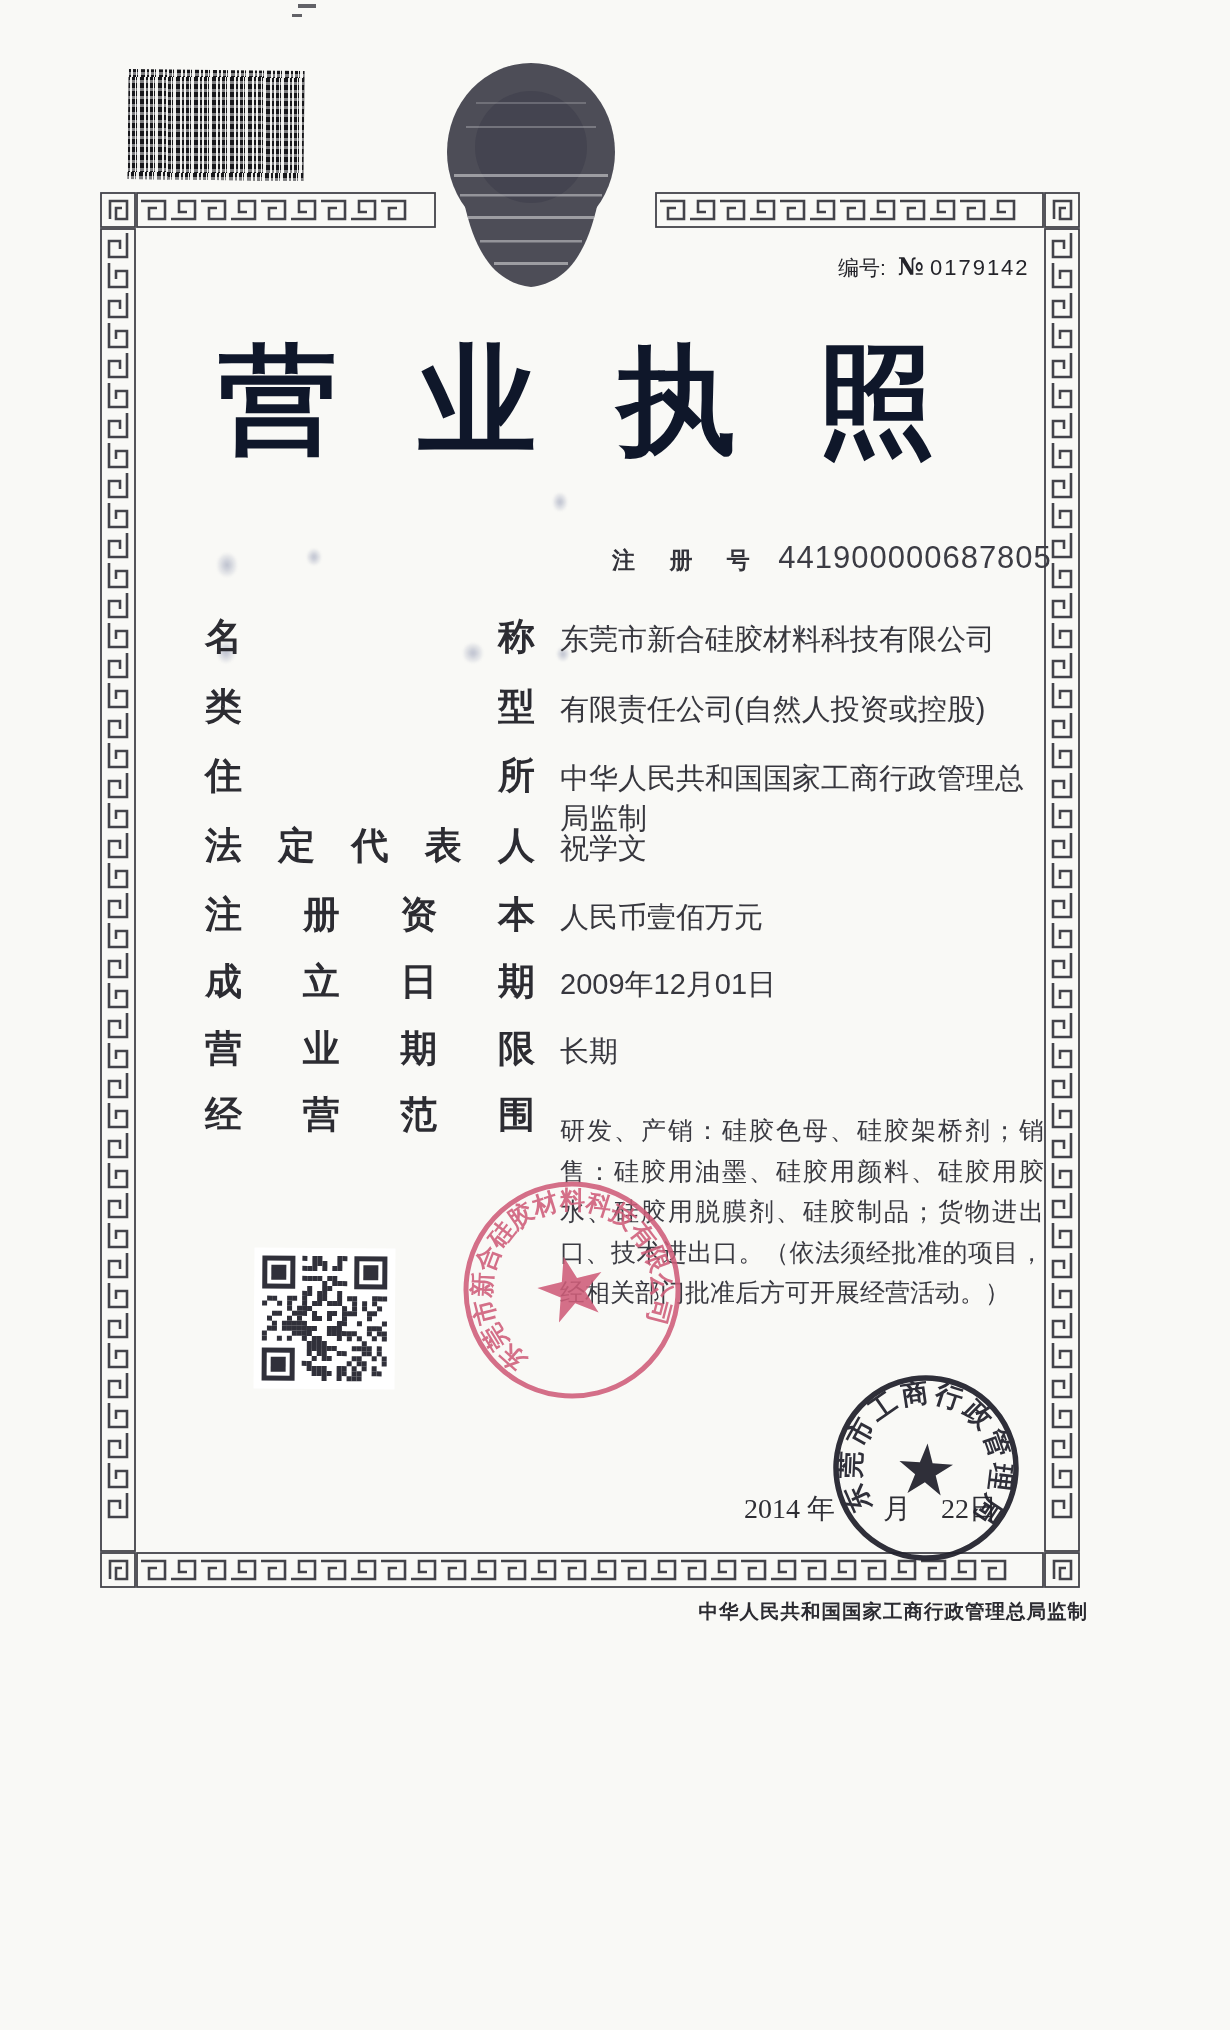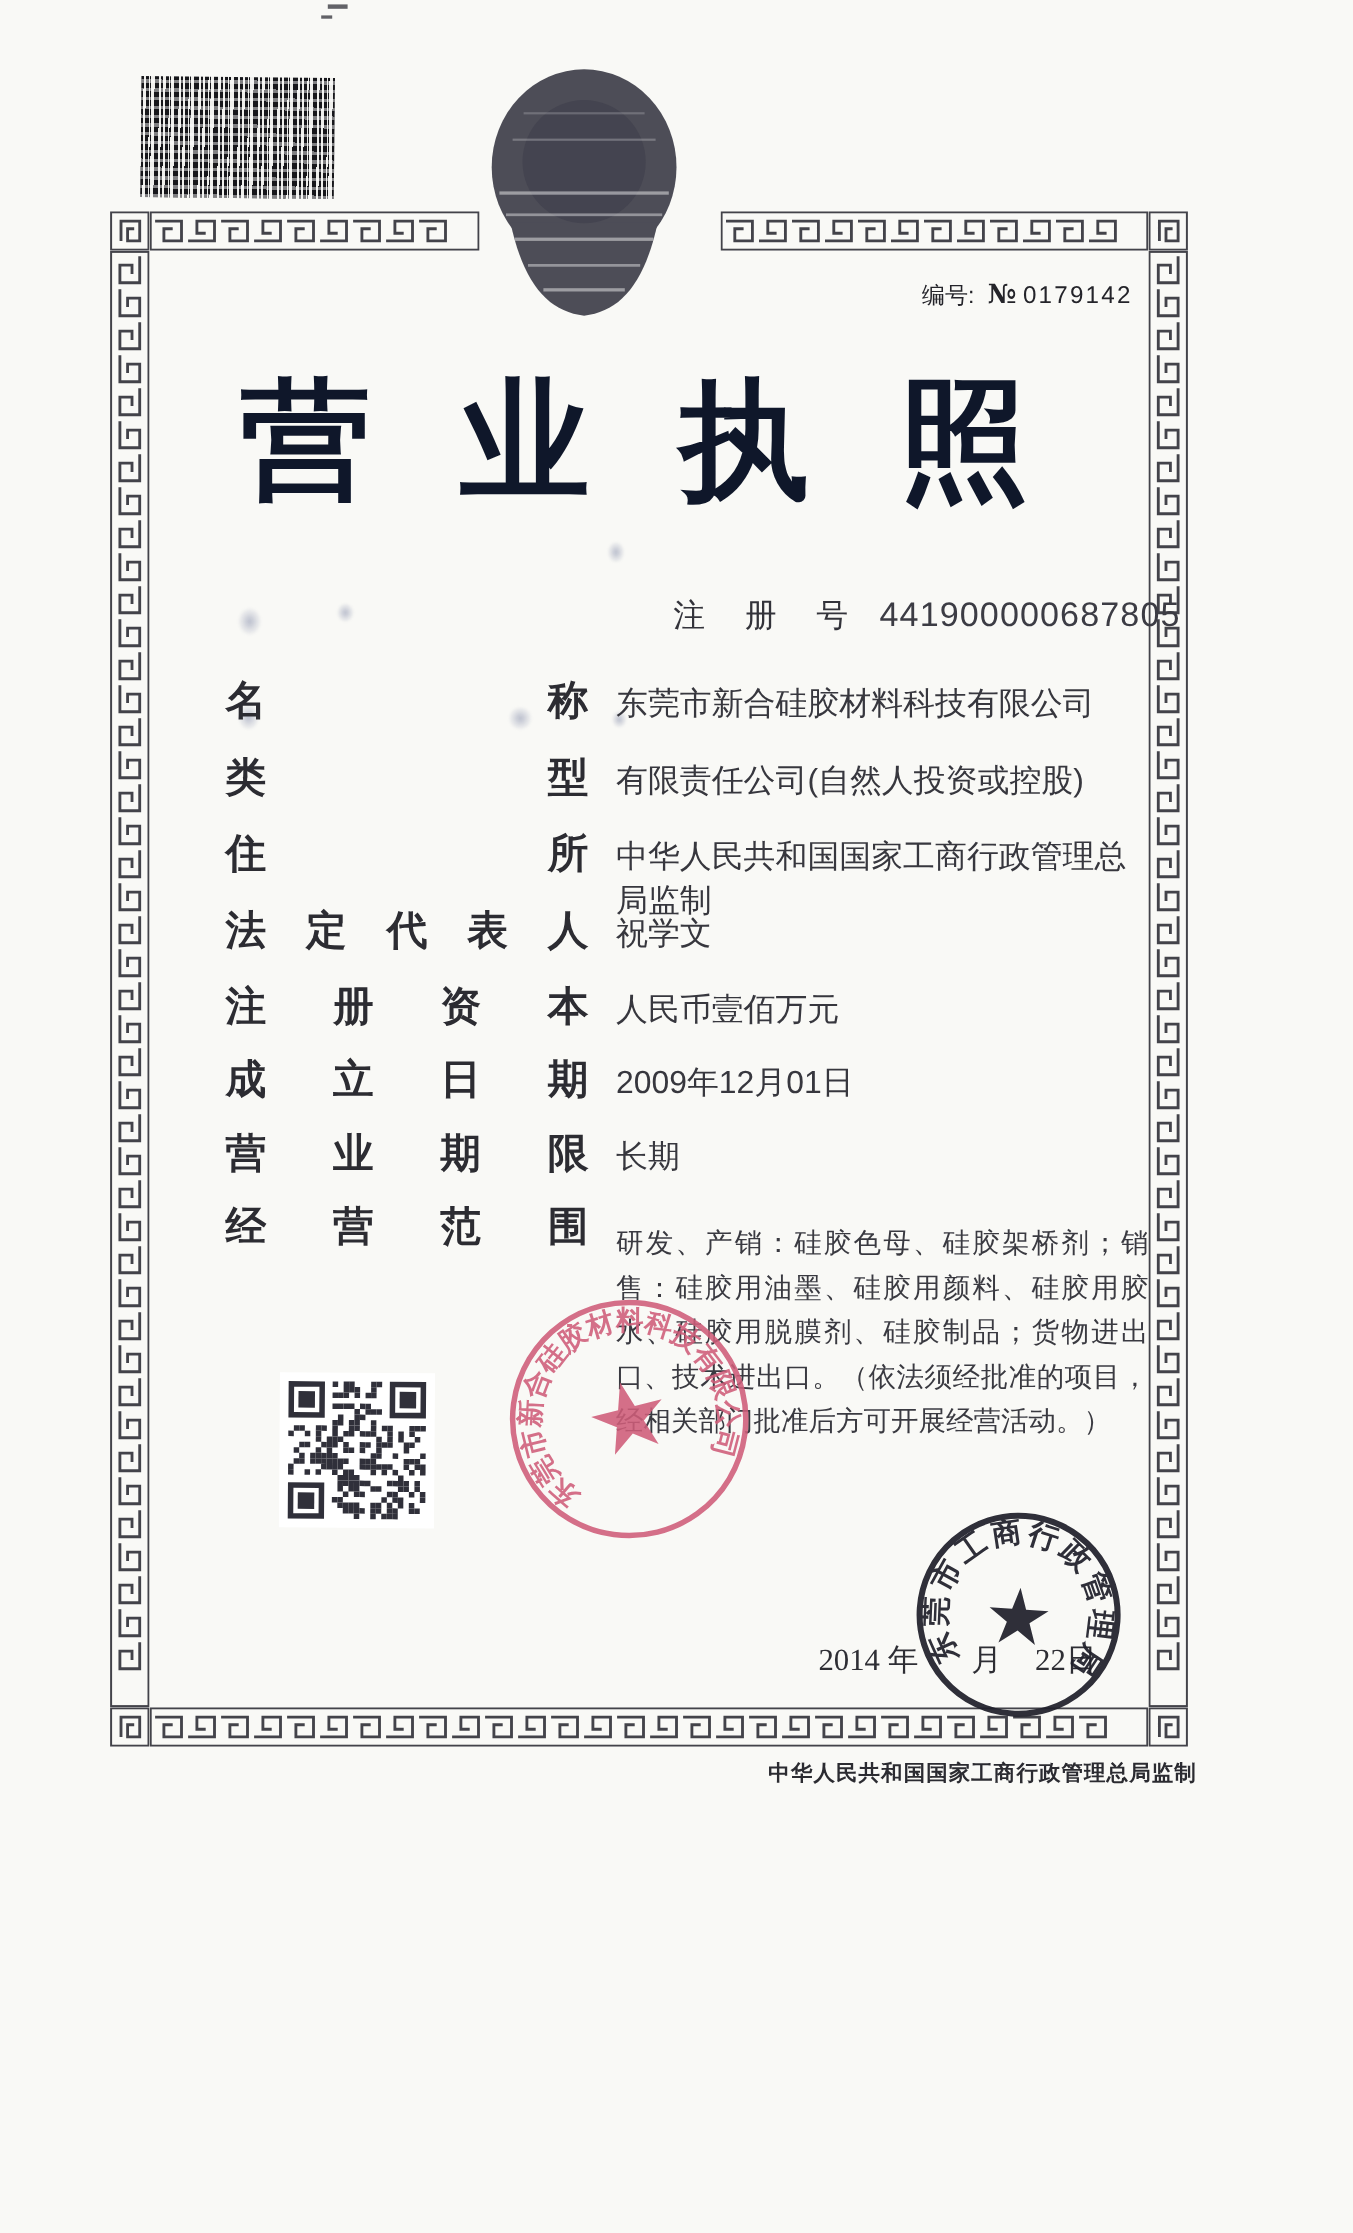--- a/index.html
+++ b/index.html
@@ -18,21 +18,21 @@
   
   .strip{position:absolute;height:36px;}
   .vstrip{position:absolute;width:36px;overflow:visible;}
   .vstrip-inner{transform-origin:18px 18px;transform:rotate(90deg);height:36px;}
   .corner{position:absolute;width:36px;height:36px;}
   
   .title{position:absolute;left:150px;top:322px;width:880px;text-align:center;
     font-size:118px;font-weight:800;letter-spacing:26px;color:#0f172a;
     font-family:"Liberation Serif",serif;}
   .regline{position:absolute;left:612px;top:540px;white-space:nowrap;}
-  .regline .rlabel{font-size:29px;letter-spacing:14px;color:#33333a;font-weight:400;}
+  .regline .rlabel{font-size:23px;letter-spacing:14px;color:#33333a;font-weight:700;}
   .regline .rnum{font-size:31px;color:#3c3c44;letter-spacing:1px;margin-left:10px;}
   .fields{position:absolute;left:205px;top:0;width:850px;}
   .frow{position:absolute;left:0;width:850px;}
   .flabel{position:absolute;left:0;top:0;width:330px;display:flex;justify-content:space-between;
     font-size:37px;font-weight:700;color:#2c2c32;font-family:"Liberation Serif",serif;}
   .fvalue{position:absolute;left:355px;top:8px;width:490px;font-size:29px;color:#37373e;}
   .scope-row .fvalue{font-size:25px;line-height:1.62;top:20px;width:484px;text-align:justify;color:#3a3a41;}
   
   .qr{position:absolute;left:254px;top:1248px;width:141px;height:141px;background:#fff;transform:rotate(.4deg);}
   .qr-cell{position:absolute;width:5px;height:5px;background:#30303a;}

